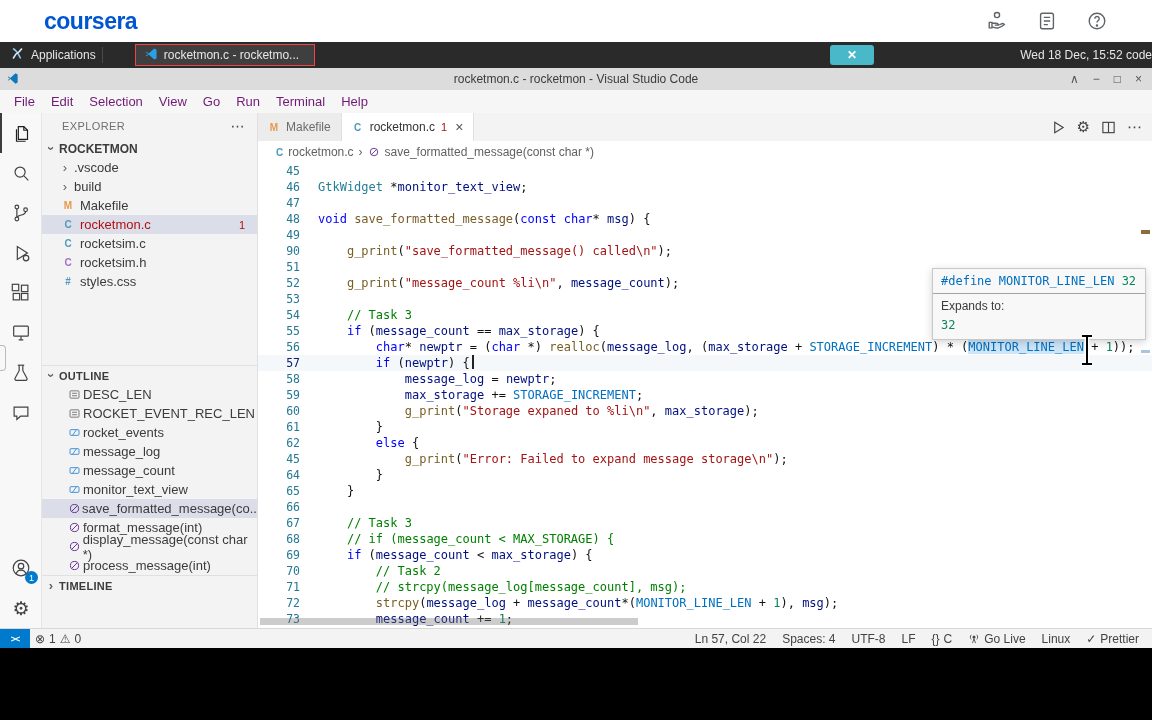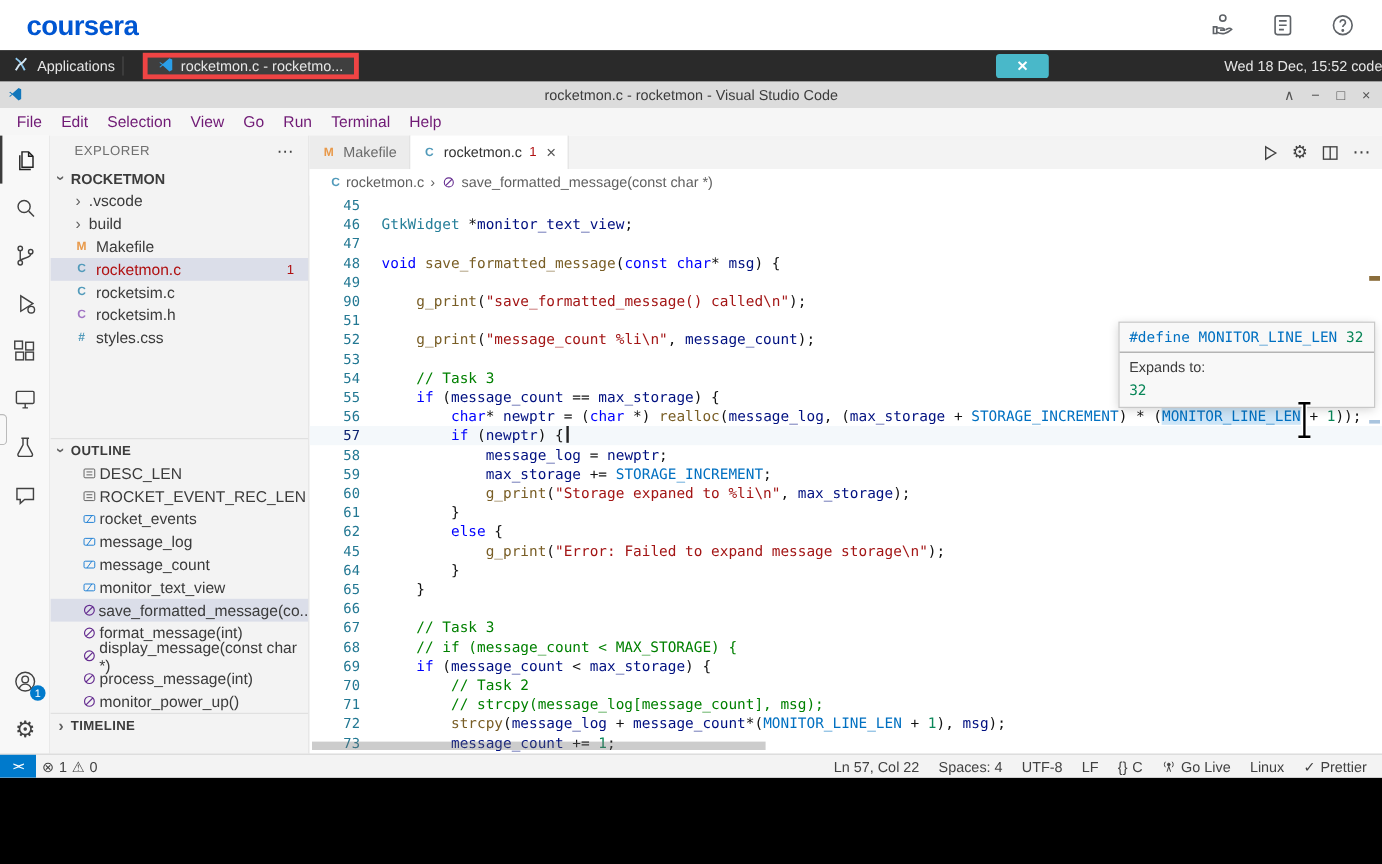--- a/index.html
+++ b/index.html
@@ -1,32 +1,32 @@
 <!DOCTYPE html>
 <html style="--c-brand: #0056D2; --c-remote: #007acc; --c-decoration: #b01011;"><head>
 <meta charset="utf-8">
 <style>
   * { box-sizing: border-box; margin:0; padding:0; }
   body { width:1152px; height:720px; position:relative; background:#000; overflow:hidden;
          font-family:"Liberation Sans", sans-serif; }
 
   
   .site-header { position:absolute; top:0; left:0; width:1152px; height:42px; background:#fff;
-                 display:flex; align-items:center; padding:0 22px; }
+                 display:flex; align-items:center; padding:0 44px; }
   .brand { color:var(--c-brand,#0056D2); font-size:23px; font-weight:bold; letter-spacing:-0.5px; }
   .header-icons { margin-left:auto; display:flex; gap:28px; align-items:center; }
   .hicon svg { display:block; }
 
   
   .taskbar { position:absolute; top:42px; left:0; width:1152px; height:26px; background:#2a2a2a;
              display:flex; align-items:center; color:#e6e6e6; font-size:12px; overflow:hidden; }
   .apps { display:flex; align-items:center; gap:6px; padding:0 10px; height:100%; }
   .apps-sep { width:1px; height:16px; background:#4a4a4a; }
-  .win-btn { display:flex; align-items:center; gap:6px; height:22px; margin-left:6px; padding:0 8px;
-             background:#3f3f3f; border:4px solid #ef4444; width:180px; overflow:hidden; white-space:nowrap; }
+  .win-btn { display:flex; align-items:center; gap:6px; height:22px; margin-left:22px; padding:0 8px;
+             background:#3f3f3f; border:1px solid #ef4444; width:180px; overflow:hidden; white-space:nowrap; }
   .notif-btn { margin-left:auto; width:44px; height:20px; background:#49b8c9; border-radius:3px; color:#fff;
                display:flex; align-items:center; justify-content:center; font-size:12px; font-weight:bold; cursor:default; }
   .clock { margin-left:146px; white-space:nowrap; }
 
   
   .vscode { position:absolute; top:68px; left:0; width:1152px; height:580px; background:#fff; }
   .titlebar { position:absolute; top:0; left:0; right:0; height:22px; background:#dcdcdc;
               display:flex; align-items:center; justify-content:center; font-size:12px; color:#3c3c3c; }
   .tb-icon { position:absolute; left:6px; top:4px; }
   .tb-controls { position:absolute; right:10px; top:0; height:22px; display:flex; gap:14px; align-items:center;
@@ -411,29 +411,20 @@
           </div>
           <div class="row">
             <span class="oicon">
               <svg width="13" height="13" viewBox="0 0 16 16" fill="none" stroke="#652d90" stroke-width="1.2">
                 <circle cx="8" cy="8" r="5"></circle>
                 <path d="M11.5 4.5l-7 7"></path>
               </svg>
             </span>
             <span>process_message(int)</span>
           </div>
-          <div class="row">
-            <span class="oicon">
-              <svg width="13" height="13" viewBox="0 0 16 16" fill="none" stroke="#652d90" stroke-width="1.2">
-                <circle cx="8" cy="8" r="5"></circle>
-                <path d="M11.5 4.5l-7 7"></path>
-              </svg>
-            </span>
-            <span>monitor_power_up()</span>
-          </div>
         </div>
       <div class="section">
         <span class="chev">›</span>
         <span>TIMELINE</span>
       </div>
     </div>
 
     <div class="editorpane">
       <div class="tabbar">
         <div style="display:flex;">

